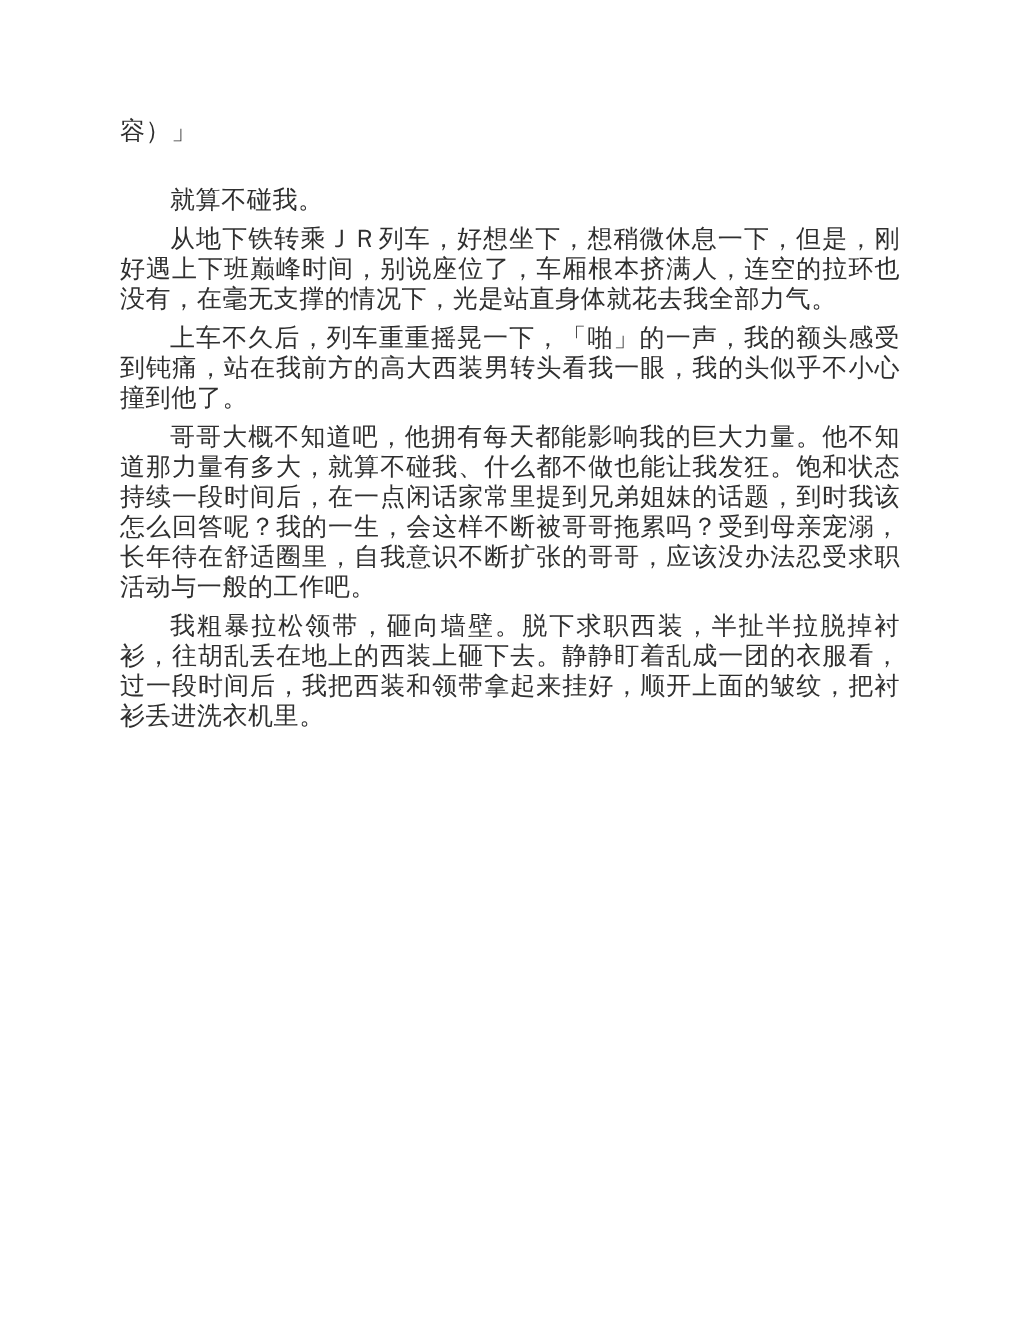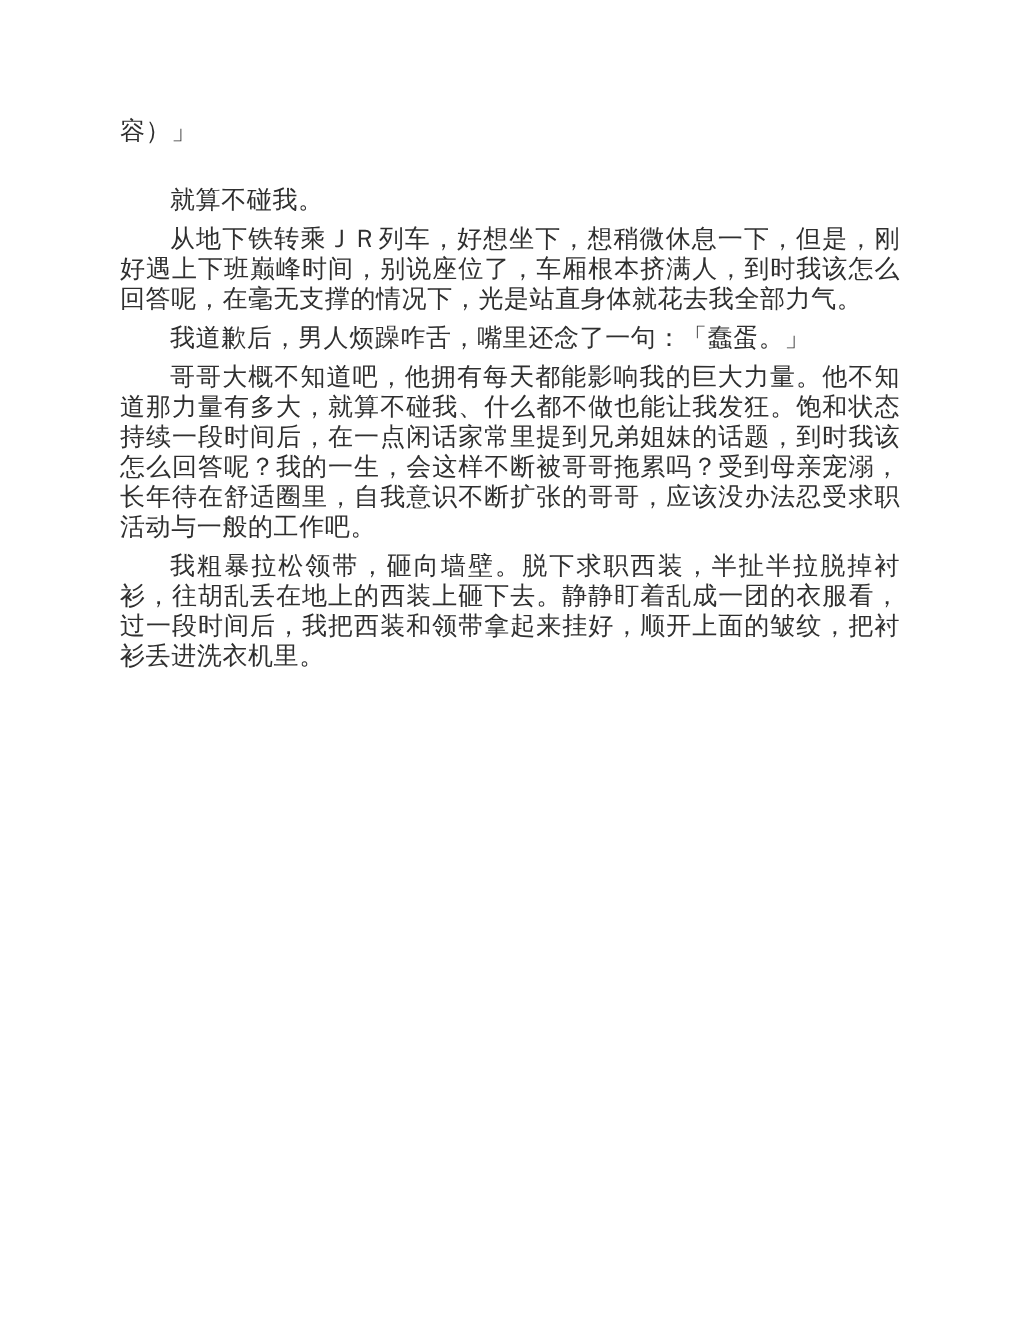--- a/index.html
+++ b/index.html
@@ -43,22 +43,22 @@
 <body>
 
 <div class="page">
   <div class="text-block">
 
     <p class="no-indent">容）」</p>
 
     <div class="blank-line"></div>
 
     <p>就算不碰我。</p>
-    <p>从地下铁转乘ＪＲ列车，好想坐下，想稍微休息一下，但是，刚好遇上下班巅峰时间，别说座位了，车厢根本挤满人，到时我该怎么回答呢，在毫无支撑的情况下，光是站直身体就花去我全部力气。</p>
-    <p>我道歉后，男人烦躁咋舌，嘴里还念了一句：「蠢蛋。」</p>
+    <p>从地下铁转乘ＪＲ列车，好想坐下，想稍微休息一下，但是，刚好遇上下班巅峰时间，别说座位了，车厢根本挤满人，连空的拉环也没有，在毫无支撑的情况下，光是站直身体就花去我全部力气。</p>
+    <p>上车不久后，列车重重摇晃一下，「啪」的一声，我的额头感受到钝痛，站在我前方的高大西装男转头看我一眼，我的头似乎不小心撞到他了。</p>
     <p>哥哥大概不知道吧，他拥有每天都能影响我的巨大力量。他不知道那力量有多大，就算不碰我、什么都不做也能让我发狂。饱和状态持续一段时间后，在一点闲话家常里提到兄弟姐妹的话题，到时我该怎么回答呢？我的一生，会这样不断被哥哥拖累吗？受到母亲宠溺，长年待在舒适圈里，自我意识不断扩张的哥哥，应该没办法忍受求职活动与一般的工作吧。</p>
     <p>我粗暴拉松领带，砸向墙壁。脱下求职西装，半扯半拉脱掉衬衫，往胡乱丢在地上的西装上砸下去。静静盯着乱成一团的衣服看，过一段时间后，我把西装和领带拿起来挂好，顺开上面的皱纹，把衬衫丢进洗衣机里。</p>
 
     <div class="blank-line"></div>
 
 
   </div>
 </div>
 
 </body></html>

